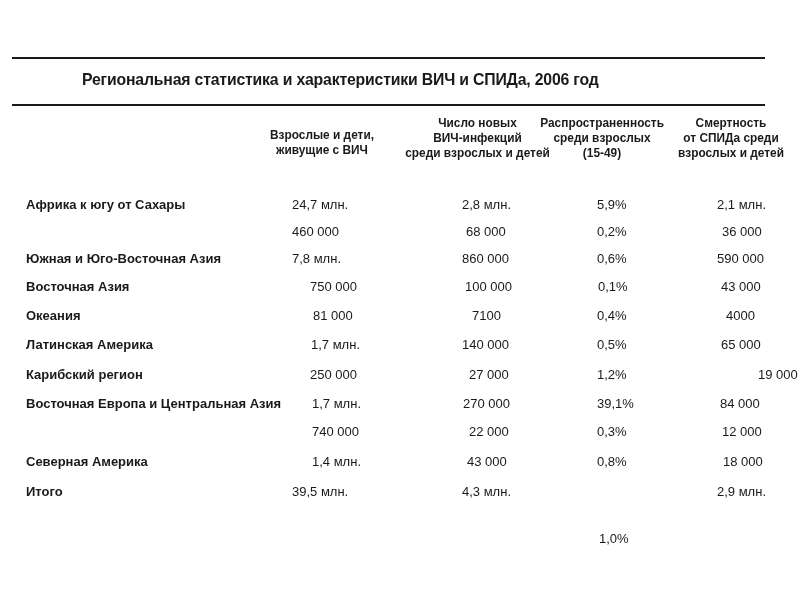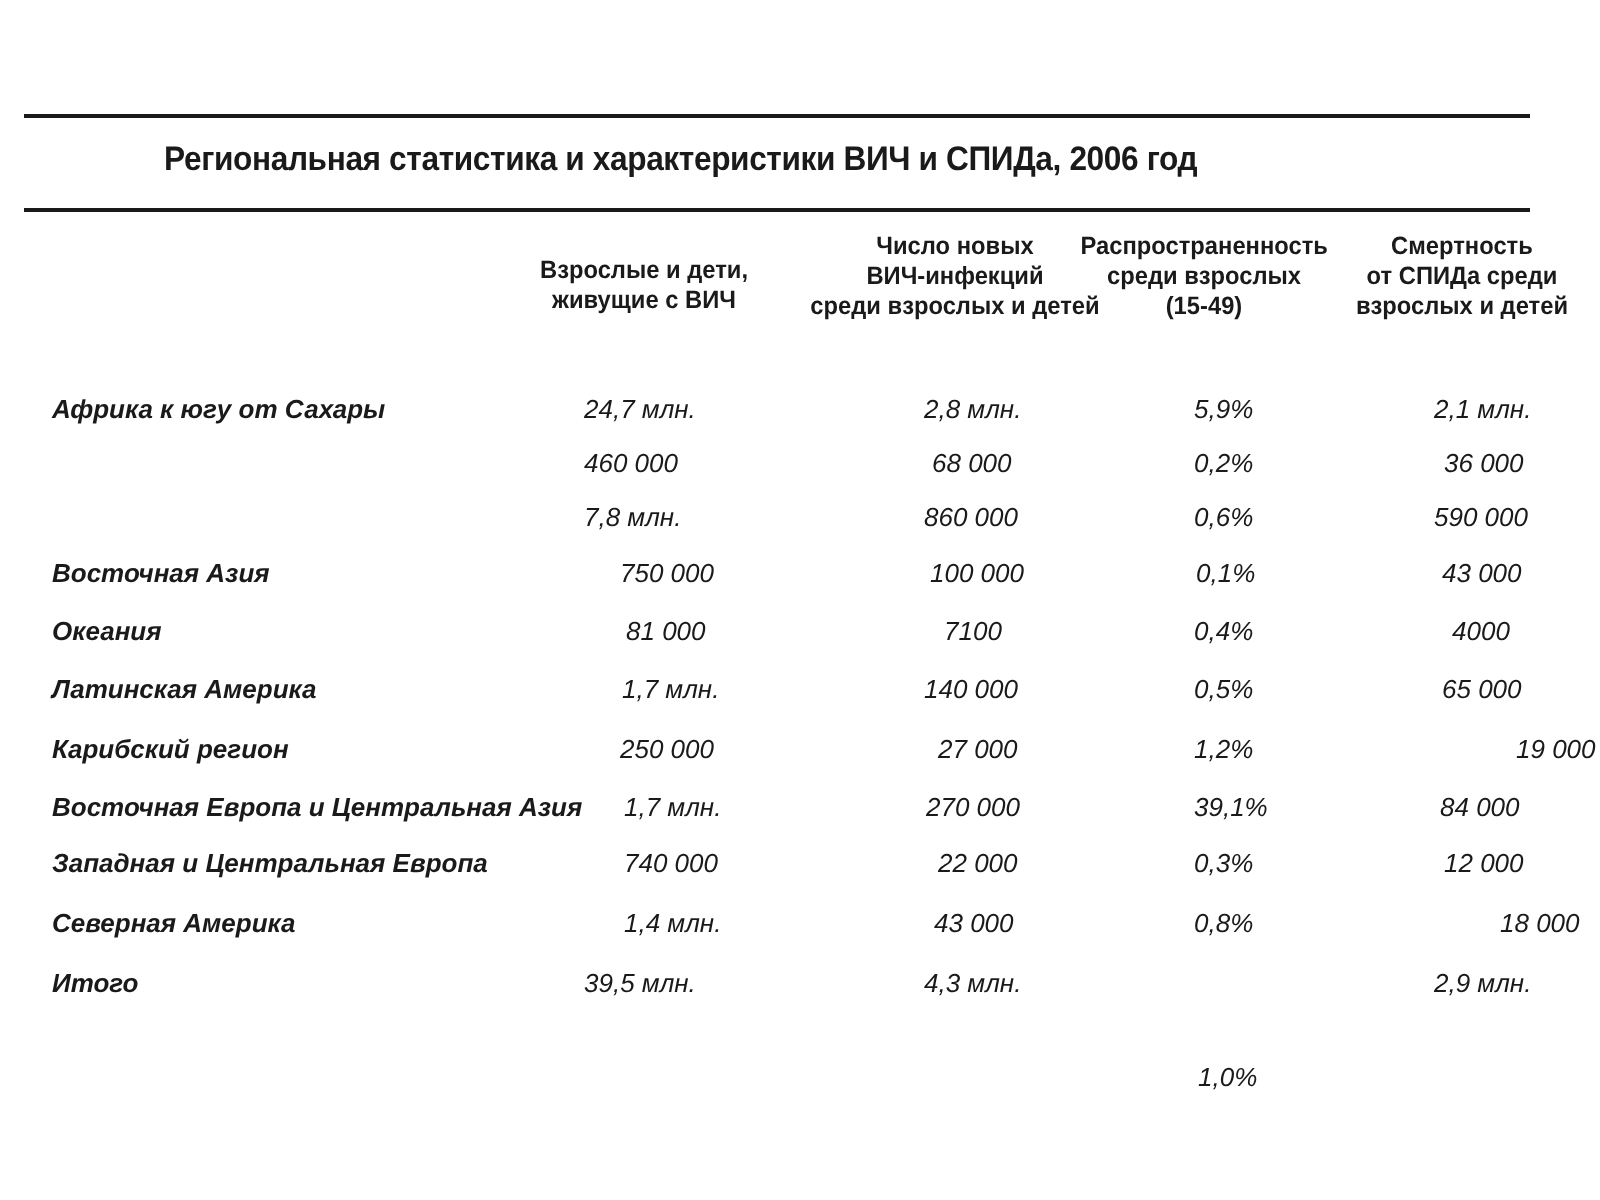--- a/index.html
+++ b/index.html
@@ -1,21 +1,21 @@
 <!DOCTYPE html>
 <html><head>
 <meta charset="utf-8">
 <style>
   html, body { margin:0; padding:0; }
   body { width:800px; height:600px; background:#ffffff; position:relative; overflow:hidden;
          font-family:"Liberation Sans", sans-serif; color:#1a1a1a; }
   .rule { position:absolute; left:12px; width:753px; height:2px; background:#1a1a1a; }
   .title { position:absolute; left:82px; top:70px; font-size:17px; font-weight:bold; letter-spacing:-0.2px; white-space:nowrap; transform:scaleX(0.93); transform-origin:left top; }
   .hdr { position:absolute; text-align:center; font-size:12.5px; font-weight:bold; line-height:15px; white-space:nowrap; transform:scaleX(0.95); }
-  .row { position:absolute; left:0; width:780px; height:20px;font-style:italic; }
+  .row { position:absolute; left:0; width:780px; height:20px; }
   .cell { position:absolute; font-size:13px; white-space:nowrap; }
   .region { left:26px; font-weight:bold; }
   .c1 { left:292px; }
   .c2 { left:462px; }
   .c3 { left:597px; }
   .c4 { left:717px; }
 </style>
 </head>
 <body>
 
@@ -51,20 +51,21 @@
     <span class="cell c3">5,9%</span>
     <span class="cell c4">2,1 млн.</span>
   </div>
   <div class="row" style="top:224px;">
     <span class="cell c1">460 000</span>
     <span class="cell c2" style="left:466px;">68 000</span>
     <span class="cell c3">0,2%</span>
     <span class="cell c4" style="left:722px;">36 000</span>
   </div>
   <div class="row" style="top:251px;">
+    <span class="cell region">Южная и Юго-Восточная Азия</span>
     <span class="cell c1">7,8 млн.</span>
     <span class="cell c2">860 000</span>
     <span class="cell c3">0,6%</span>
     <span class="cell c4">590 000</span>
   </div>
   <div class="row" style="top:279px;">
     <span class="cell region">Восточная Азия</span>
     <span class="cell c1" style="left:310px;">750 000</span>
     <span class="cell c2" style="left:465px;">100 000</span>
     <span class="cell c3" style="left:598px;">0,1%</span>
@@ -92,32 +93,31 @@
     <span class="cell c4" style="left:722px;margin-left:36px;">19 000</span>
   </div>
   <div class="row" style="top:396px;">
     <span class="cell region">Восточная Европа и Центральная Азия</span>
     <span class="cell c1" style="left:312px;">1,7 млн.</span>
     <span class="cell c2" style="left:463px;">270 000</span>
     <span class="cell c3">39,1%</span>
     <span class="cell c4" style="left:720px;">84 000</span>
   </div>
   <div class="row" style="top:424px;">
-    <span class="cell region">Западная и Центральная Европа</span>
     <span class="cell c1" style="left:312px;">740 000</span>
     <span class="cell c2" style="left:469px;">22 000</span>
     <span class="cell c3">0,3%</span>
     <span class="cell c4" style="left:722px;">12 000</span>
   </div>
   <div class="row" style="top:454px;">
     <span class="cell region">Северная Америка</span>
     <span class="cell c1" style="left:312px;">1,4 млн.</span>
     <span class="cell c2" style="left:467px;">43 000</span>
     <span class="cell c3">0,8%</span>
-    <span class="cell c4" style="left:723px;margin-left:27px;">18 000</span>
+    <span class="cell c4" style="left:723px;">18 000</span>
   </div>
   <div class="row" style="top:484px;">
     <span class="cell region">Итого</span>
     <span class="cell c1">39,5 млн.</span>
     <span class="cell c2">4,3 млн.</span>
     <span class="cell c3" style="left:599px;margin-top:47px;">1,0%</span>
     <span class="cell c4">2,9 млн.</span>
   </div>
 </div>
 

